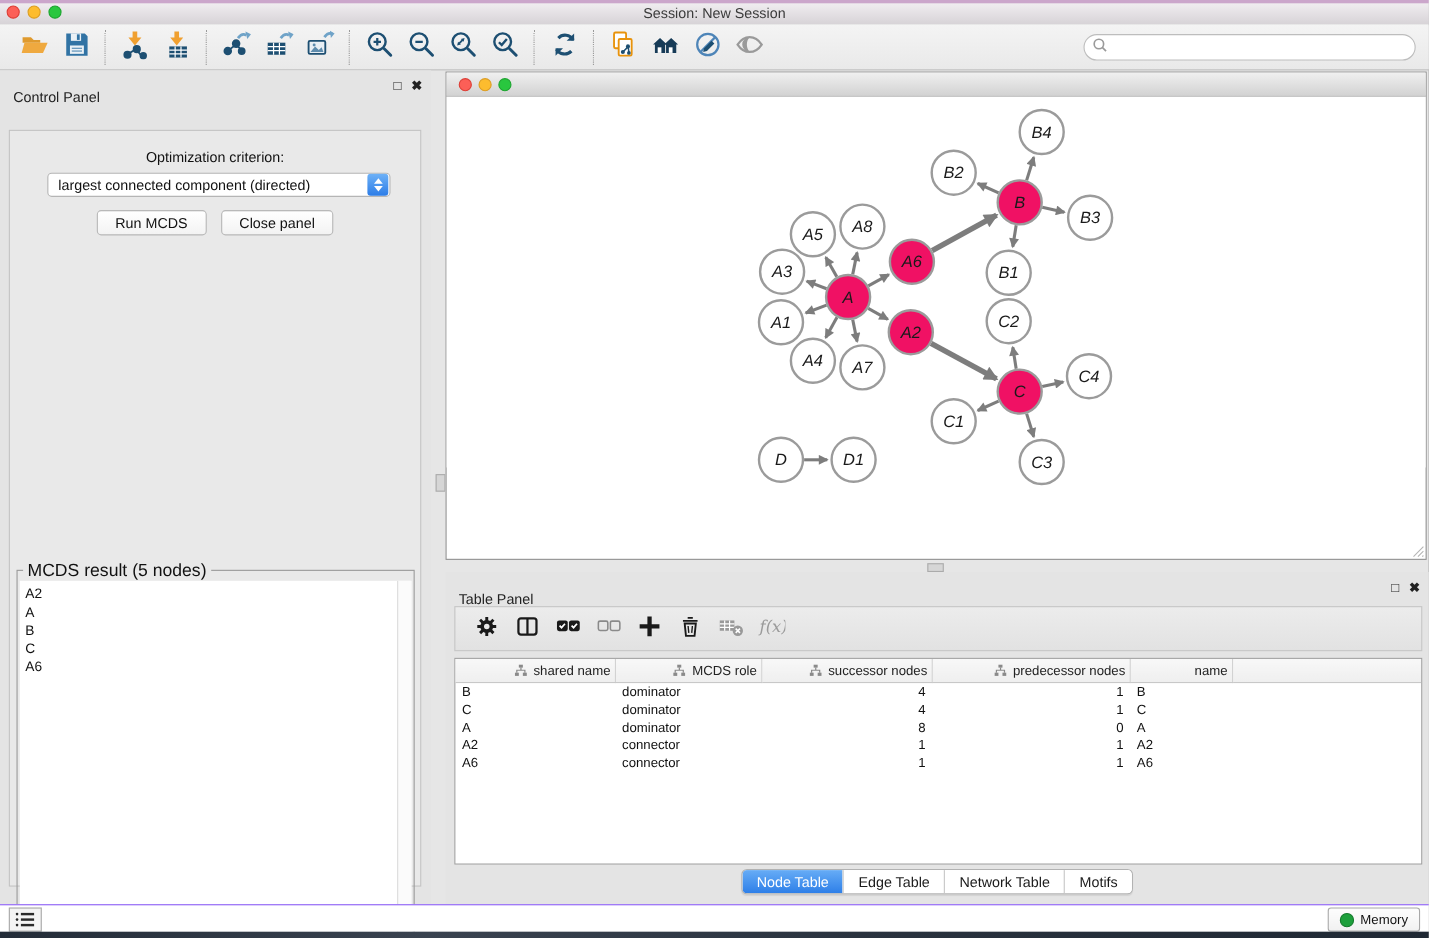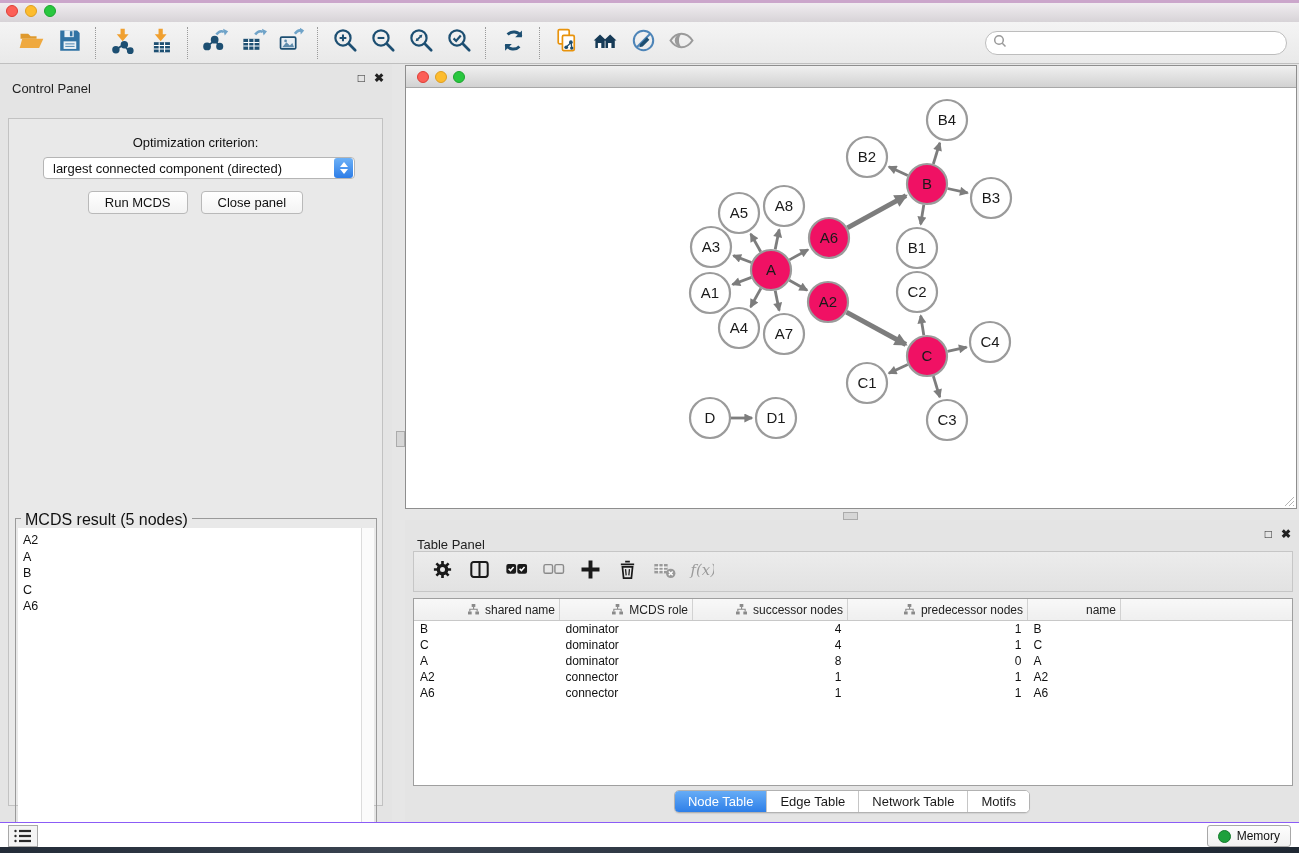--- a/index.html
+++ b/index.html
@@ -63,21 +63,21 @@
   #mcds-scroll{position:absolute;right:0;top:0;bottom:0;width:12px;background:#fbfbfb;
     border-left:1px solid #dcdcdc;}
   #mcds-list{list-style:none;margin:0;padding:4px 0 0 5px;}
   #mcds-list li{font-size:12.5px;color:#111;line-height:16.5px;}
   
   #network-window{position:absolute;left:405px;top:65px;width:892px;height:444px;
     background:#fff;border:1px solid #8e8e8e;box-sizing:border-box;}
   #nw-titlebar{position:absolute;left:0;top:0;width:100%;height:22px;
     background:linear-gradient(#f0f0f0,#d2d2d2);border-bottom:1px solid #a8a8a8;box-sizing:border-box;}
   #nw-title{position:absolute;left:0;right:0;top:4px;text-align:center;font-size:13px;color:#333;}
-  #network-canvas{position:absolute;left:0;top:22px;width:890px;height:337px;background:#fff;}
+  #network-canvas{position:absolute;left:0;top:22px;width:890px;height:337px;background:#fff;font-style:italic;}
   #graph-svg text{font-family:"Liberation Sans",sans-serif;}
   #nw-grip{position:absolute;right:1px;bottom:1px;}
   
   .v-handle{position:absolute;left:396px;top:431px;width:7px;height:14px;background:#d6d6d6;
     border:1px solid #ababab;}
   .h-handle{position:absolute;left:843px;top:512px;width:13px;height:6px;background:#d6d6d6;
     border:1px solid #ababab;}
   
   #table-panel{position:absolute;left:405px;top:520px;width:894px;height:302px;background:#E4E4E4;}
   #tp-toolbar{position:absolute;left:8px;top:31px;width:880px;height:41px;
@@ -112,20 +112,21 @@
 </head>
 <body>
 
 <div id="app">
 
   <div id="titlebar">
     <div class="purple-edge"></div>
     <div class="traffic t-red" style="left:6px;top:5px;"></div>
     <div class="traffic t-yellow" style="left:25px;top:5px;"></div>
     <div class="traffic t-green" style="left:44px;top:5px;"></div>
+    <div id="session-title">Session: New Session</div>
   </div>
 
   <div id="toolbar">
     <div id="toolbar-items" style="display:flex;align-items:center;">
         <div class="tbtn">
           <span><svg width="27" height="27" viewBox="0 0 32 32">
               <path d="M3 8h9l3 3h7v3H3z" fill="#df9a2e"></path>
               <path d="M5 14h25l-5 11H2z" fill="#efa93f"></path>
             </svg></span>
         </div>

